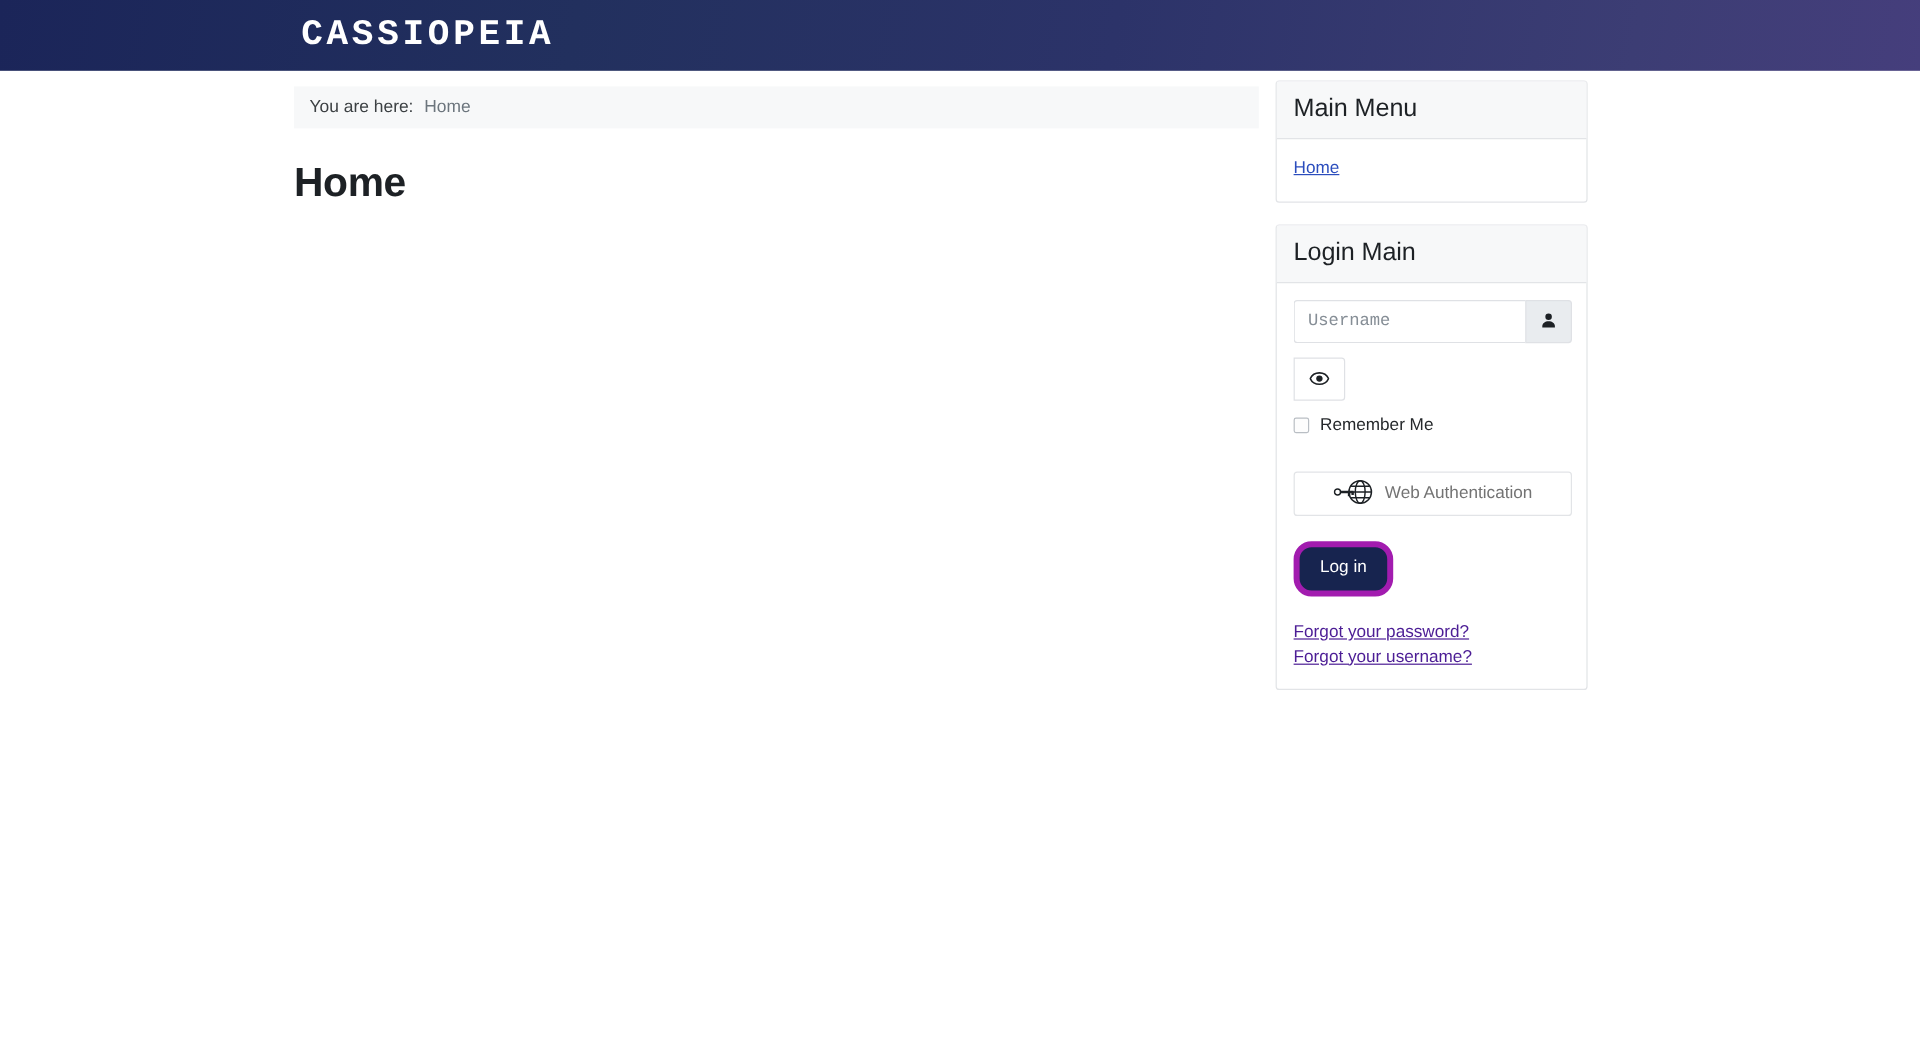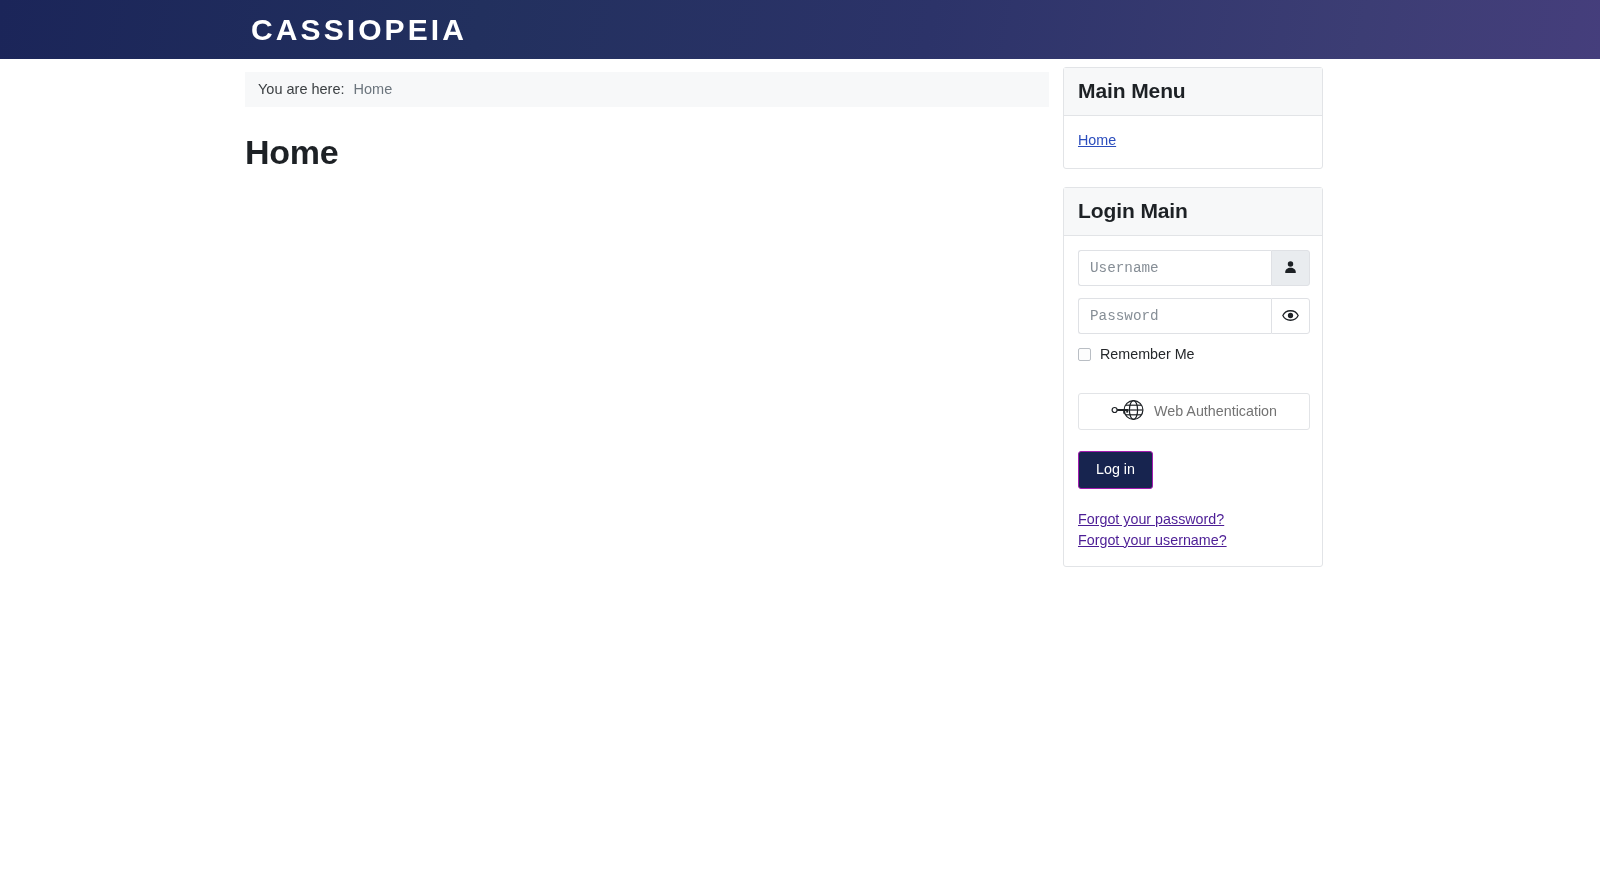--- a/index.html
+++ b/index.html
@@ -23,20 +23,21 @@
 
   
   .site-header {
     position: absolute;
     top: 0; left: 0;
     width: 1600px;
     height: 59px;
     background: linear-gradient(100deg, #1b2559 0%, #22305e 30%, #2c3369 58%, #3c3d74 85%, #453e7c 100%);
     display: flex;
     align-items: center;
+    font-family: Liberation Mono, monospace;
   }
   .brand {
     margin-left: 251px;
     color: #ffffff;
     font-size: 30px;
     font-weight: 700;
     letter-spacing: 3.1px;
     line-height: 1;
     text-decoration: none;
     white-space: nowrap;
@@ -94,21 +95,21 @@
     margin-bottom: 18px;
   }
   .card-header {
     background: #f7f8f9;
     border-bottom: 1px solid #e2e4e7;
     padding: 10px 14px 11px 14px;
   }
   .card-title {
     margin: 0;
     font-size: 21px;
-    font-weight: 700;
+    font-weight: 400;
     color: #1d2125;
     line-height: 1.25;
     letter-spacing: -0.1px;
   }
   .card-body {
     padding: 14px 14px 16px 14px;
   }
 
   
   .menu-list { list-style: none; margin: 0; padding: 0; }
@@ -198,22 +199,22 @@
   .webauthn-label {
     font-size: 14.3px;
     color: #737373;
     line-height: 1;
   }
 
   .login-btn {
     margin-top: 21px;
     background: #17244f;
     color: #ffffff;
-    border: 1px solid #a21caf;
-    border-radius: 3px;
+    border: 5px solid #a21caf;
+    border-radius: 15px;
     font-size: 14.3px;
     font-family: "Liberation Sans", sans-serif;
     padding: 9px 17px 10px 17px;
     cursor: pointer;
     line-height: 1.2;
     display: inline-block;
   }
 
   .links { margin-top: 20px; }
   .links a {
@@ -273,21 +274,20 @@
               <span>
                 <svg width="15" height="15" viewBox="0 0 16 16" fill="#1d2125" aria-hidden="true">
                   <circle cx="8" cy="4.2" r="2.9"></circle>
                   <path d="M8 8.3c-3.1 0-5.6 1.9-5.6 4.2v1.3h11.2v-1.3c0-2.3-2.5-4.2-5.6-4.2z"></path>
                 </svg>
               </span>
             </button>
           </div>
 
           <div class="input-group">
-            <input type="password" class="form-control" placeholder="Password" style="">
             <button class="input-btn">
               <span>
                 <svg width="17" height="17" viewBox="0 0 20 20" aria-hidden="true">
                   <path d="M10 4.4C5.8 4.4 2.3 7.2 1 10c1.3 2.8 4.8 5.6 9 5.6s7.7-2.8 9-5.6C17.7 7.2 14.2 4.4 10 4.4z" fill="none" stroke="#1d2125" stroke-width="1.5"></path>
                   <circle cx="10" cy="10" r="3.1" fill="#1d2125"></circle>
                 </svg>
               </span>
             </button>
           </div>
 

